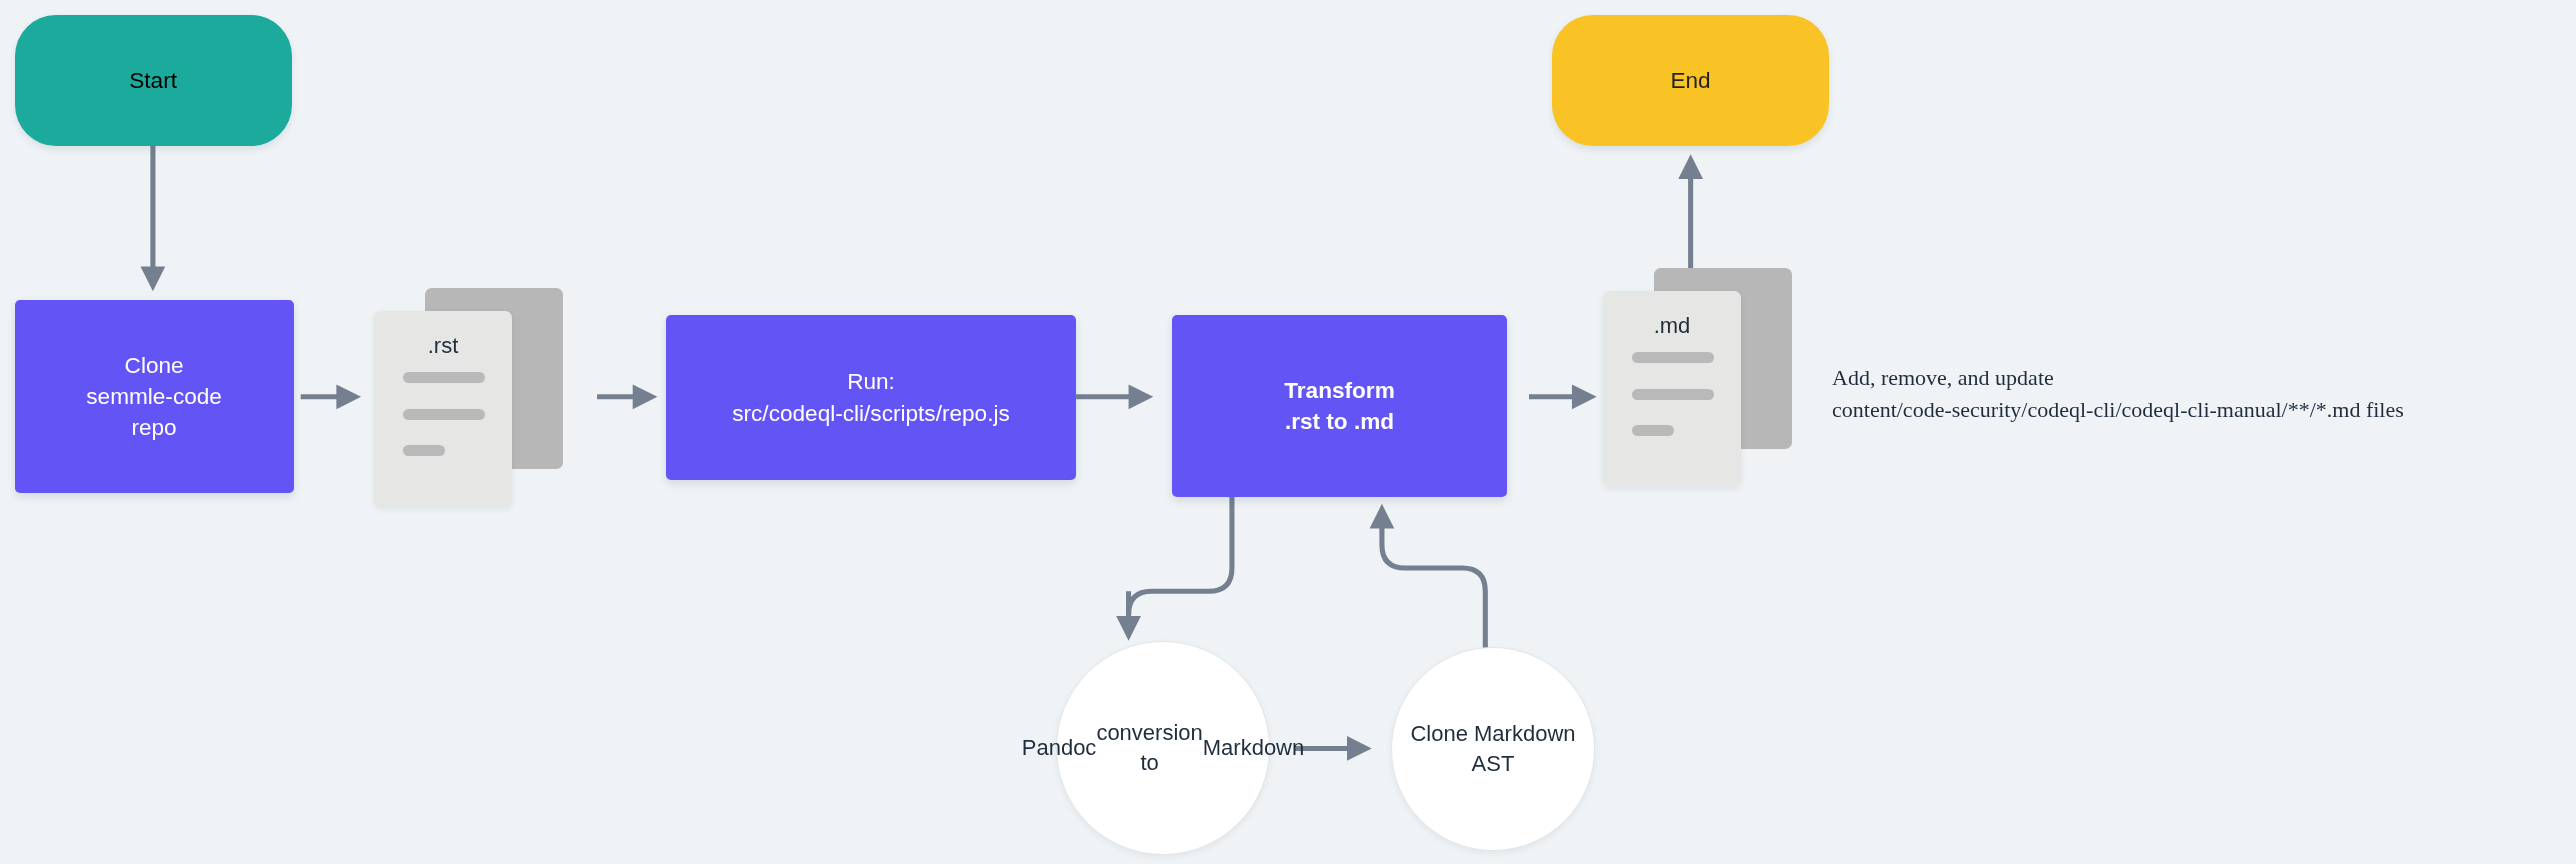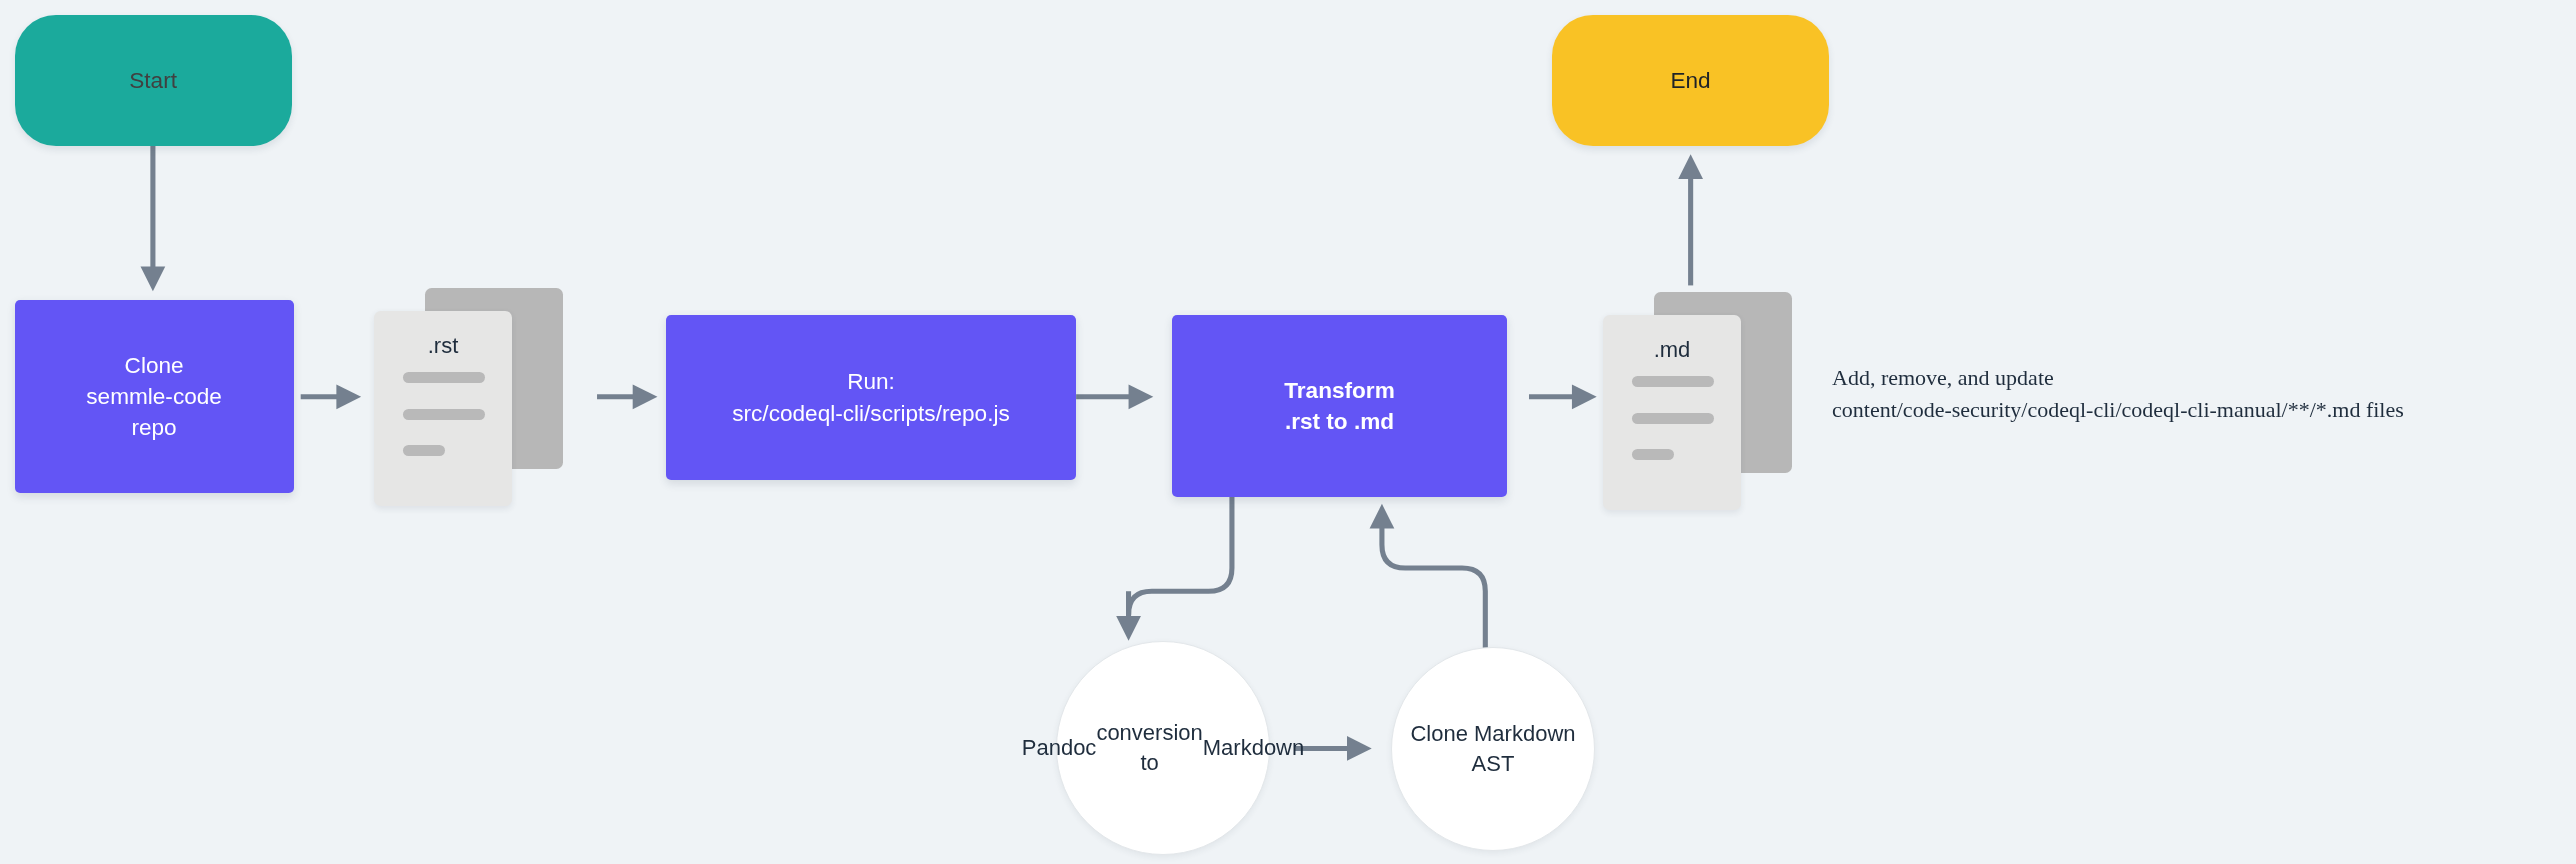--- a/index.html
+++ b/index.html
@@ -32,21 +32,21 @@
     line-height: 1.38;
   }
 
   
   .pill {
     border-radius: 41px;
     box-shadow: 0 3.6px 7.3px rgba(40,55,75,0.10);
     font-size: 22.6px;
     font-weight: 400;
   }
-  .pill.start { background: #1baa9c; color: #404040; justify-content: center; }
+  .pill.start { background: #1baa9c; color: #000000; justify-content: center; }
   .pill.end   { background: #f9c225; color: #1f2328; }
 
   
   .proc {
     background: #6355f5;
     color: #ffffff;
     border-radius: 5.1px;
     box-shadow: 0 3.6px 8px rgba(40,55,75,0.13);
     font-size: 22.6px;
     font-weight: 400;
@@ -203,21 +203,21 @@
   <div class="node proc" style="left:666px; top:315px; width:410px; height:165px; flex-direction:column;">
     <span>Run:</span>
     <span>src/codeql-cli/scripts/repo.js</span>
   </div>
 
   <div class="node proc" style="left:1172px; top:315px; width:335px; height:182px; flex-direction:column;font-weight:bold;">
     <span>Transform</span>
     <span>.rst to .md</span>
   </div>
 
-  <div class="docstack" style="left:1603px; top:292px; width:189px; height:218px;">
+  <div class="docstack" style="left:1603px; top:268px; width:189px; height:218px;">
     <div class="sheet-back" style="left:51px; top:0px;  width:138px; height:181px;"></div>
     <div class="sheet-front" style="left:0px;  top:23px; width:138px; height:195px;"></div>
     <div class="doc-label" style="left:0px;  top:47px; width:138px;">.md</div>
     <div class="bar" style="left:29px; top:84px; width:82px;"></div>
     <div class="bar" style="left:29px; top:121px; width:82px;"></div>
     <div class="bar" style="left:29px; top:157px; width:42px;"></div>
   </div>
 
   <div class="annotation" style="left:1832px; top:362px;font-family:Liberation Serif, serif;">
     <div>Add, remove, and update</div>

